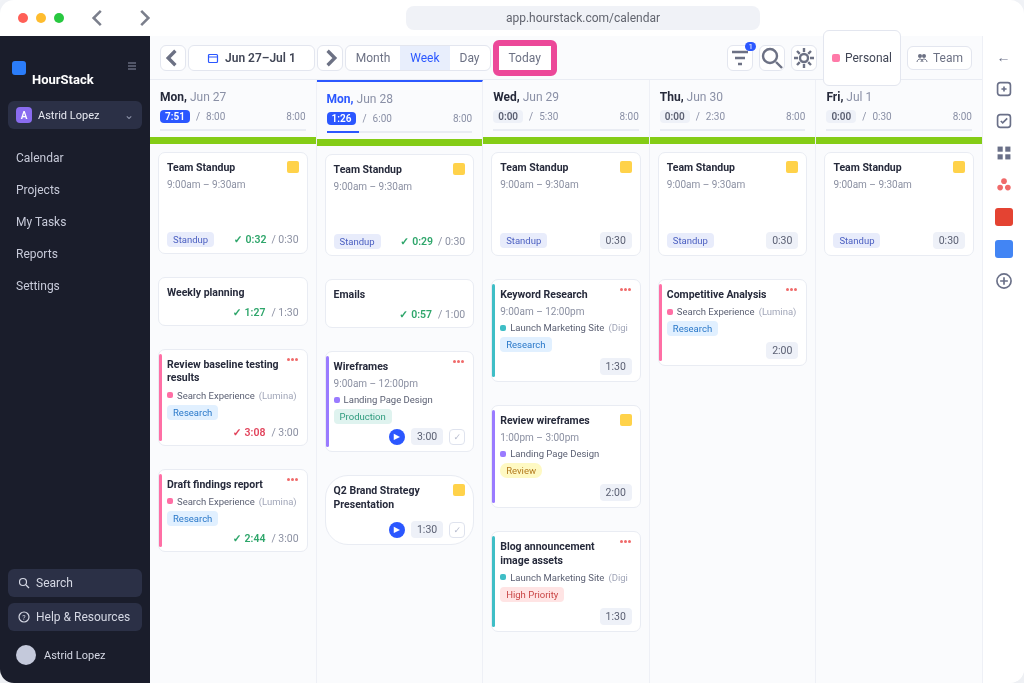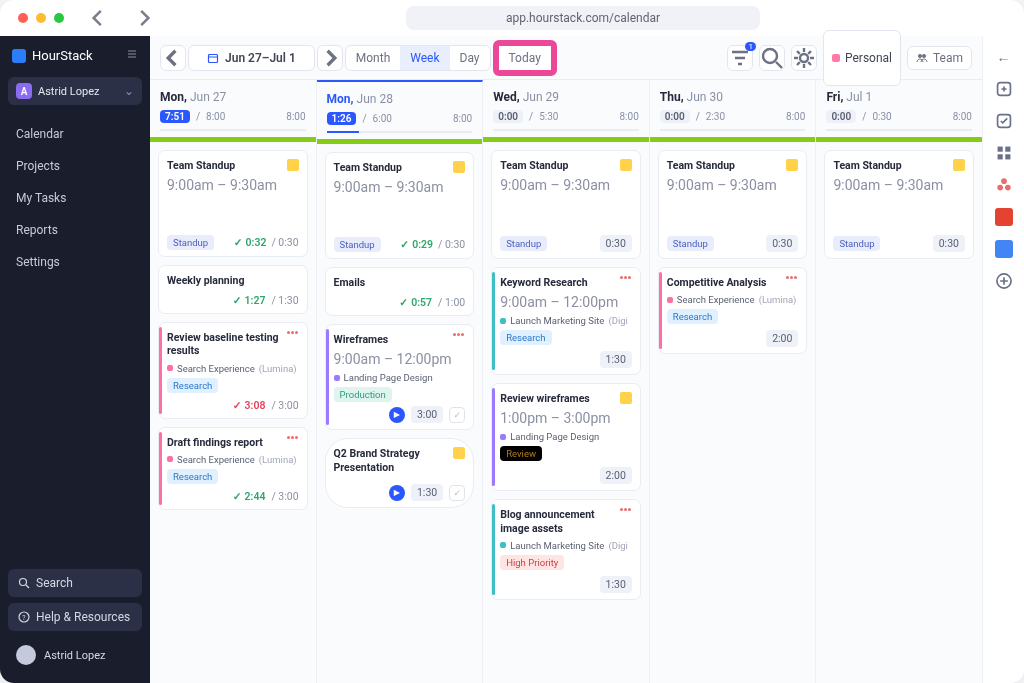--- a/index.html
+++ b/index.html
@@ -13,21 +13,21 @@
 .dot.r{background:#ff5f57;} .dot.y{background:#febc2e;} .dot.g{background:#28c840;}
 .nav-arr{margin-left:18px; width:18px;height:18px;color:#7b7f8c; display:flex;align-items:center;justify-content:center;}
 .url{margin:0 auto; background:#f0f2f7; border-radius:8px; padding:5px 100px; font-size:12px; color:#62656f;}
 
 .body{flex:1; display:flex; min-height:0;}
 
 
 .sidebar{width:150px; background:#1a1d2b; color:#d5d8e4; display:flex; flex-direction:column; font-size:12px;}
 .logo{display:flex; align-items:center; gap:6px; padding:12px 12px 8px;}
 .logo-mark{width:14px;height:14px;background:#2b7dfa;border-radius:3px;}
-.logo-text{font-weight:400; color:#fff; font-size:13px;}
+.logo-text{font-weight:700; color:#fff; font-size:13px;margin-top:24px;}
 .logo-menu{margin-left:auto; color:#8a90a6;}
 .workspace{margin:6px 8px 14px; background:#2b3046; border-radius:6px; padding:6px 8px; display:flex; align-items:center; gap:6px;}
 .ws-av{width:16px;height:16px;border-radius:4px;background:#8a6cf0;color:#fff;display:flex;align-items:center;justify-content:center;font-size:10px;font-weight:600;}
 .ws-name{font-size:11px;color:#e6e8f0;}
 .ws-chev{margin-left:auto;color:#8a90a6;}
 .navlist{display:flex;flex-direction:column;padding:0 6px;gap:2px;}
 .navitem{padding:8px 10px;border-radius:6px;color:#c7cad9;font-size:12px;cursor:pointer;}
 .sidebar-bottom{margin-top:auto; padding:8px; display:flex; flex-direction:column; gap:6px;}
 .search-btn{background:#2b3046;border-radius:6px;padding:7px 10px;display:flex;align-items:center;gap:6px;color:#d5d8e4;font-size:12px;}
 .help-btn{background:#2b3046;border-radius:6px;padding:7px 10px;display:flex;align-items:center;gap:6px;color:#d5d8e4;font-size:12px;}
@@ -47,51 +47,51 @@
 .tool-right{margin-left:auto;display:flex;align-items:center;gap:6px;}
 .badge-dot{position:relative;}
 .badge-dot::after{content:"1"; position:absolute; top:-4px; right:-4px; background:#2b57ff;color:#fff;border-radius:8px;font-size:8px;padding:0 3px;}
 .tag-personal{border:1px solid #e3e6ef;border-radius:6px;padding:20px 8px;display:flex;align-items:center;gap:5px;background:#fff;}
 .tag-personal .sq{width:8px;height:8px;border-radius:2px;background:#ff7aa8;}
 .tag-team{border:1px solid #e3e6ef;border-radius:6px;padding:4px 8px;display:flex;align-items:center;gap:5px;color:#6c7184;background:#fff;}
 
 .cols{flex:1;display:flex;min-height:0;overflow:hidden;}
 .col{flex:1;border-right:1px solid #eef0f6;display:flex;flex-direction:column;min-width:0;padding-bottom:8px;}
 .col:last-child{border-right:none;}
-.col-head{padding:10px 10px 6px;border-bottom:5px solid #84cc16;}
+.col-head{padding:10px 10px 6px;border-bottom:7px solid #84cc16;}
 .col-day{font-size:12px;}
 .col-day .wd{font-weight:700;color:#262a3b;}
 .col-day .dt{color:#8a90a6;}
 .col.active .wd{color:#2b57ff;}
 .col-stats{display:flex;align-items:center;gap:6px;margin-top:6px;font-size:10px;color:#8a90a6;}
 .pill{background:#eef1f8;border-radius:4px;padding:1px 5px;color:#5a5f72;font-weight:600;}
 .pill.blue{background:#2b57ff;color:#fff;}
 .col-stats .r{margin-left:auto;}
 .bar{height:2px;background:#e9ecf3;margin-top:6px;position:relative;}
 .bar-fill{position:absolute;left:0;top:0;height:100%;background:#2b57ff;}
 .col.active{border-top:2px solid #2b57ff;}
 
-.cards{padding:8px;display:flex;flex-direction:column;gap:8px;overflow:hidden;}
+.cards{padding:8px;display:flex;flex-direction:column;gap:23px;overflow:hidden;}
 .card{background:#fff;border:1px solid #e9ecf3;border-radius:7px;padding:8px 8px 6px;position:relative;font-size:10.5px;display:flex;flex-direction:column;gap:5px;}
 .card.accent-l::before{content:"";position:absolute;left:0;top:4px;bottom:4px;width:3px;border-radius:3px;}
 .card.pink::before{background:#ff6fa5;}
 .card.purple::before{background:#9a7bff;}
 .card.teal::before{background:#3fbec6;}
 .ct{font-weight:700;color:#262a3b;display:flex;justify-content:space-between;align-items:flex-start;gap:4px;}
 .ct-title{flex:1;line-height:1.25;}
 .ct-icon{width:12px;height:12px;flex-shrink:0;}
 .gcal{background:#ffd24a;border-radius:2px;}
 .asana{display:flex;gap:1px;} .asana span{width:3px;height:3px;border-radius:50%;background:#f06a6a;}
-.time{color:#8b90a2;font-size:14px;}
+.time{color:#8b90a2;font-size:10px;}
 .row{display:flex;align-items:center;gap:5px;flex-wrap:wrap;margin-top:37px;}
 .chip{border-radius:4px;padding:2px 6px;font-size:9.5px;white-space:nowrap;}
 .chip.standup{background:#e8ecfb;color:#4b5fc1;}
 .chip.research{background:#e1f0ff;color:#2978c9;}
 .chip.production{background:#dff3ef;color:#2f9b7e;}
-.chip.review{background:#000000;color:#b37a1e;}
+.chip.review{background:#fef9c3;color:#b37a1e;border-radius:7px;}
 .chip.highpri{background:#ffe4e4;color:#c94545;}
 .proj{display:flex;align-items:center;gap:4px;color:#5b6073;font-size:9.5px;overflow:hidden;white-space:nowrap;}
 .proj-dot{width:6px;height:6px;border-radius:2px;flex-shrink:0;}
 .proj-dot.pink{background:#ff6fa5;} .proj-dot.teal{background:#3fbec6;} .proj-dot.purple{background:#9a7bff;}
 .footer{display:flex;align-items:center;justify-content:flex-end;gap:6px;margin-top:2px;}
 .time-done{color:#2fa66b;font-weight:600;display:flex;align-items:center;gap:3px;}
 .time-est{color:#8b90a2;}
 .time-pill{background:#eef1f8;border-radius:4px;padding:2px 6px;color:#5b6073;}
 .play{width:16px;height:16px;border-radius:50%;background:#2b57ff;color:#fff;display:flex;align-items:center;justify-content:center;font-size:8px;}
 .chk{width:16px;height:16px;border:1px solid #dfe3ee;border-radius:4px;display:flex;align-items:center;justify-content:center;color:#b6bbcd;font-size:9px;}

